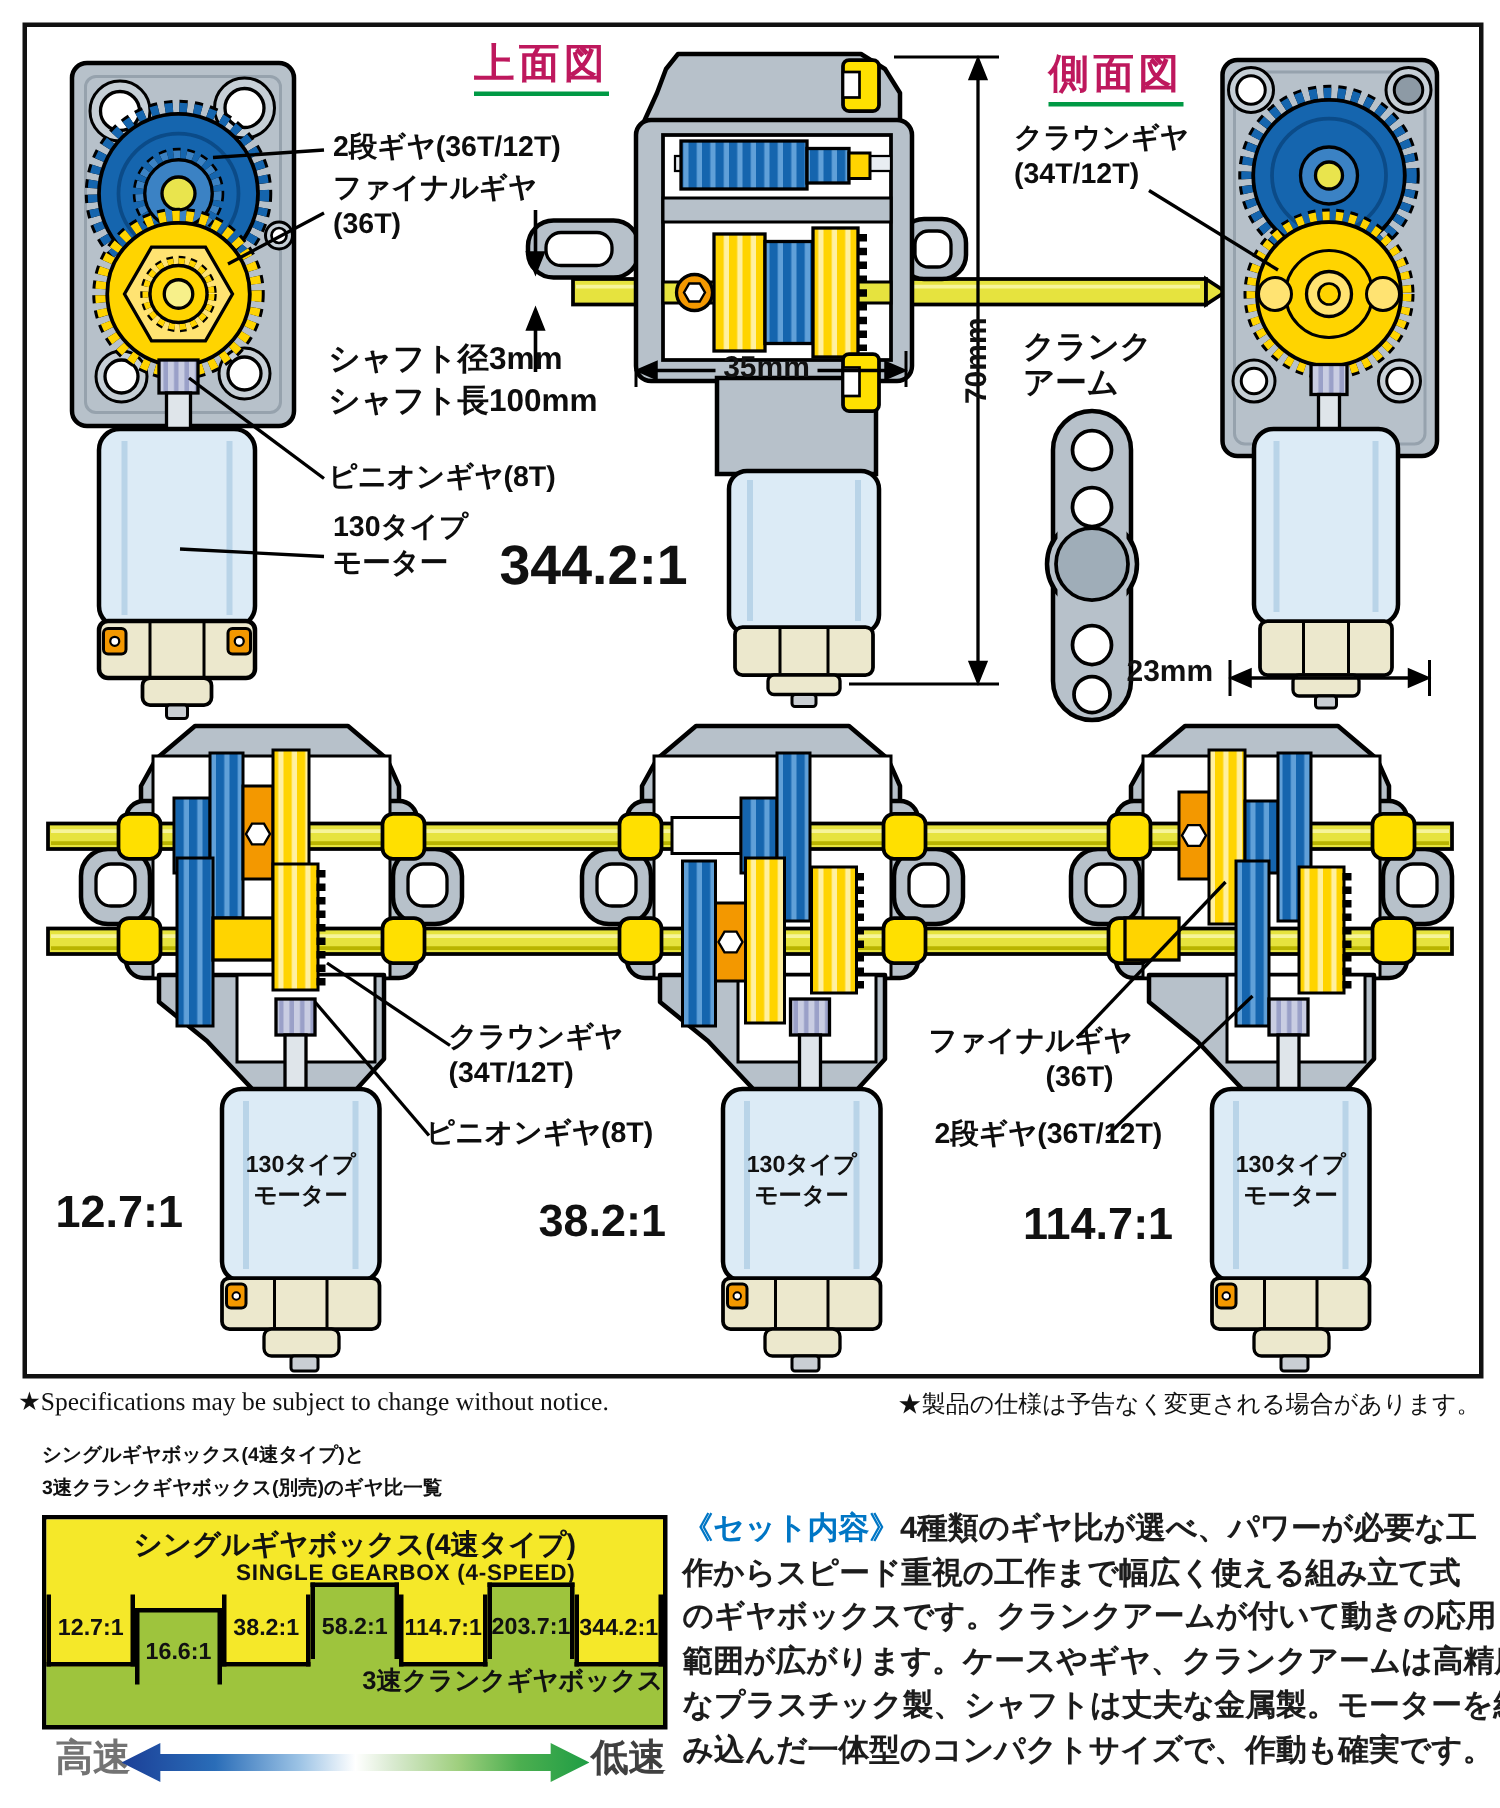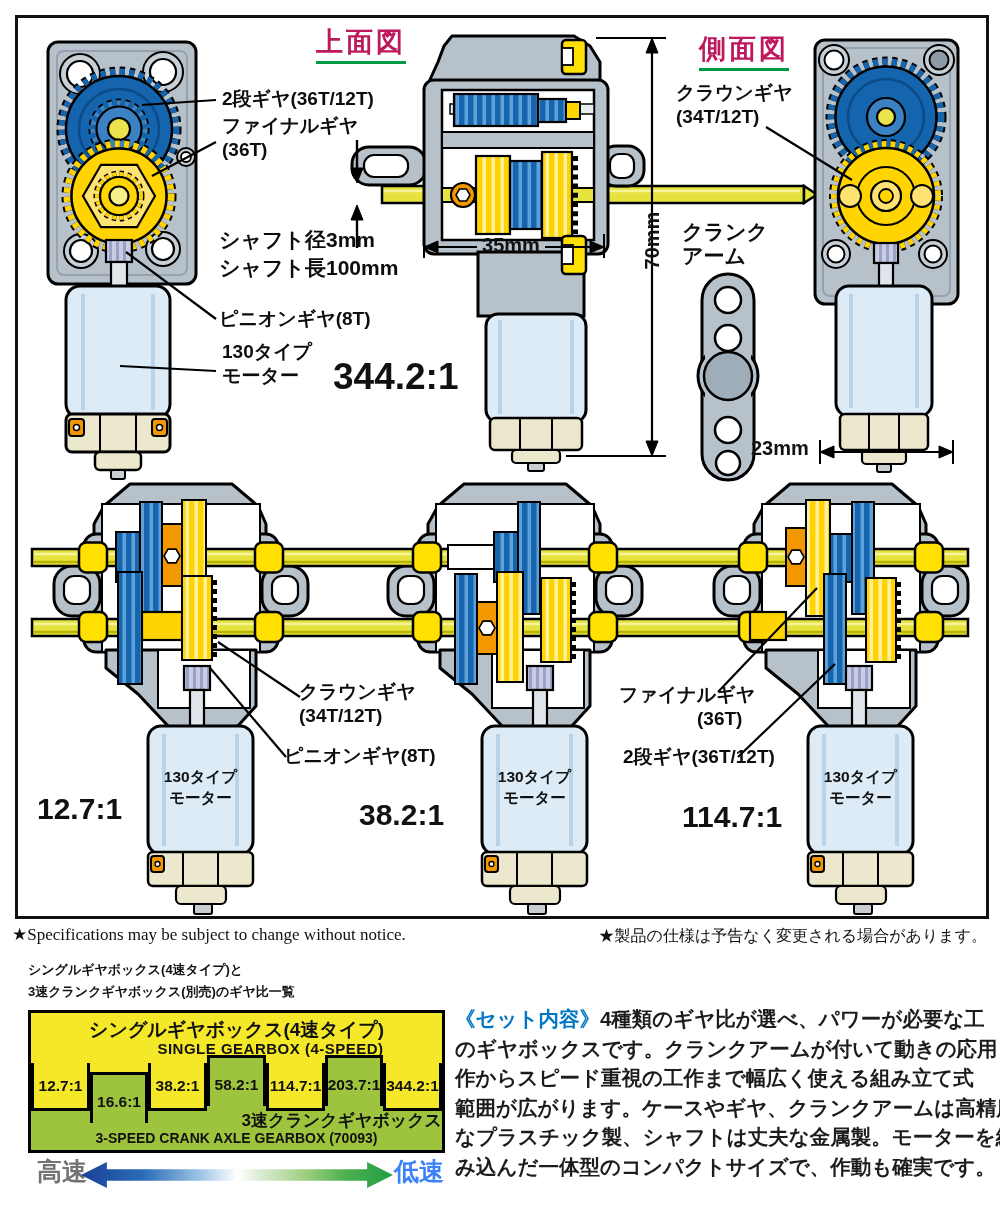--- a/index.html
+++ b/index.html
@@ -24,21 +24,21 @@
   #ratio-table .bt1{position:absolute;left:0;top:4px;width:411px;text-align:center;font-weight:900;font-size:19px;}
   #ratio-table .bt2{position:absolute;left:0;top:27px;width:479px;text-align:center;font-weight:800;font-size:15px;letter-spacing:.5px;}
   #ratio-table .gb1{position:absolute;left:0;top:96px;width:411px;text-align:right;font-weight:900;font-size:17px;}
   #ratio-table .gb2{position:absolute;left:0;top:117px;width:411px;text-align:center;font-weight:800;font-size:14px;}
   .rcell{position:absolute;box-sizing:border-box;display:flex;align-items:center;justify-content:center;
          font-weight:900;font-size:15.5px;z-index:2;}
   .rcell.y{top:50px;height:48px;background:#f5e829;border:3px solid #000;border-top:none;}
   .rcell.g{top:42px;height:51px;background:#9ec43d;border:3px solid #000;border-bottom:none;padding-top:6px;}
   .speed{position:absolute;font-weight:900;font-size:25px;white-space:nowrap;}
   #spd-hi{left:25px;top:1155px;color:#737373;margin-left:12px;}
-  #spd-lo{left:394px;top:1155px;color:#3b82f6;}
+  #spd-lo{left:394px;top:1155px;color:#404040;}
   #spd-arrow{position:absolute;left:81px;top:1162px;width:312px;height:26px;
     background:linear-gradient(90deg,#1b3f97 0%,#2a6db8 20%,#9cc3e5 38%,#ffffff 50%,#d9ead0 58%,#9fcf7e 72%,#4caf50 85%,#1f9d44 100%);
     clip-path:polygon(0% 50%,8.3% 0%,8.3% 28%,91.7% 28%,91.7% 0%,100% 50%,91.7% 100%,91.7% 72%,8.3% 72%,8.3% 100%);}
   #desc{position:absolute;left:455px;top:1004px;width:542px;font-size:20.5px;line-height:29.5px;font-weight:700;color:#1c1c1c;}
   #desc .dline{white-space:nowrap;}
   #desc .blue{color:#0076c5;}
 </style>
 </head>
 <body>
 
@@ -427,34 +427,33 @@
 
 <div class="tbl-head" style="left:28px;top:961px;">シングルギヤボックス(4速タイプ)と</div>
 <div class="tbl-head" style="left:28px;top:983px;">3速クランクギヤボックス(別売)のギヤ比一覧</div>
 
 <div id="ratio-table">
   <div class="band-top"></div>
   <div class="band-bot"></div>
   <div class="bt1">シングルギヤボックス(4速タイプ)</div>
   <div class="bt2">SINGLE GEARBOX (4-SPEED)</div>
   <div class="gb1">3速クランクギヤボックス</div>
-  <div class="gb2">3-SPEED CRANK AXLE GEARBOX (70093)</div>
   <div class="rcell y" style="left:0px;width:59px;">12.7:1</div>
   <div class="rcell g" style="left:59px;width:58px;margin-top:17px;">16.6:1</div>
   <div class="rcell y" style="left:117px;width:59px;">38.2:1</div>
   <div class="rcell g" style="left:176px;width:59px;">58.2:1</div>
   <div class="rcell y" style="left:235px;width:59px;">114.7:1</div>
   <div class="rcell g" style="left:294px;width:58px;">203.7:1</div>
   <div class="rcell y" style="left:352px;width:59px;">344.2:1</div>
 </div>
 
 <div class="speed" id="spd-hi">高速</div>
 <div id="spd-arrow"></div>
 <div class="speed" id="spd-lo">低速</div>
 
 <div id="desc">
   <div class="dline"><span class="blue">《セット内容》</span><span>4種類のギヤ比が選べ、パワーが必要な工</span></div>
+  <div class="dline">作からスピード重視の工作まで幅広く使える組み立て式</div>
   <div class="dline">のギヤボックスです。クランクアームが付いて動きの応用</div>
-  <div class="dline">作からスピード重視の工作まで幅広く使える組み立て式</div>
   <div class="dline">範囲が広がります。ケースやギヤ、クランクアームは高精度</div>
   <div class="dline">なプラスチック製、シャフトは丈夫な金属製。モーターを組</div>
   <div class="dline">み込んだ一体型のコンパクトサイズで、作動も確実です。</div>
 </div>
 
 </body></html>

